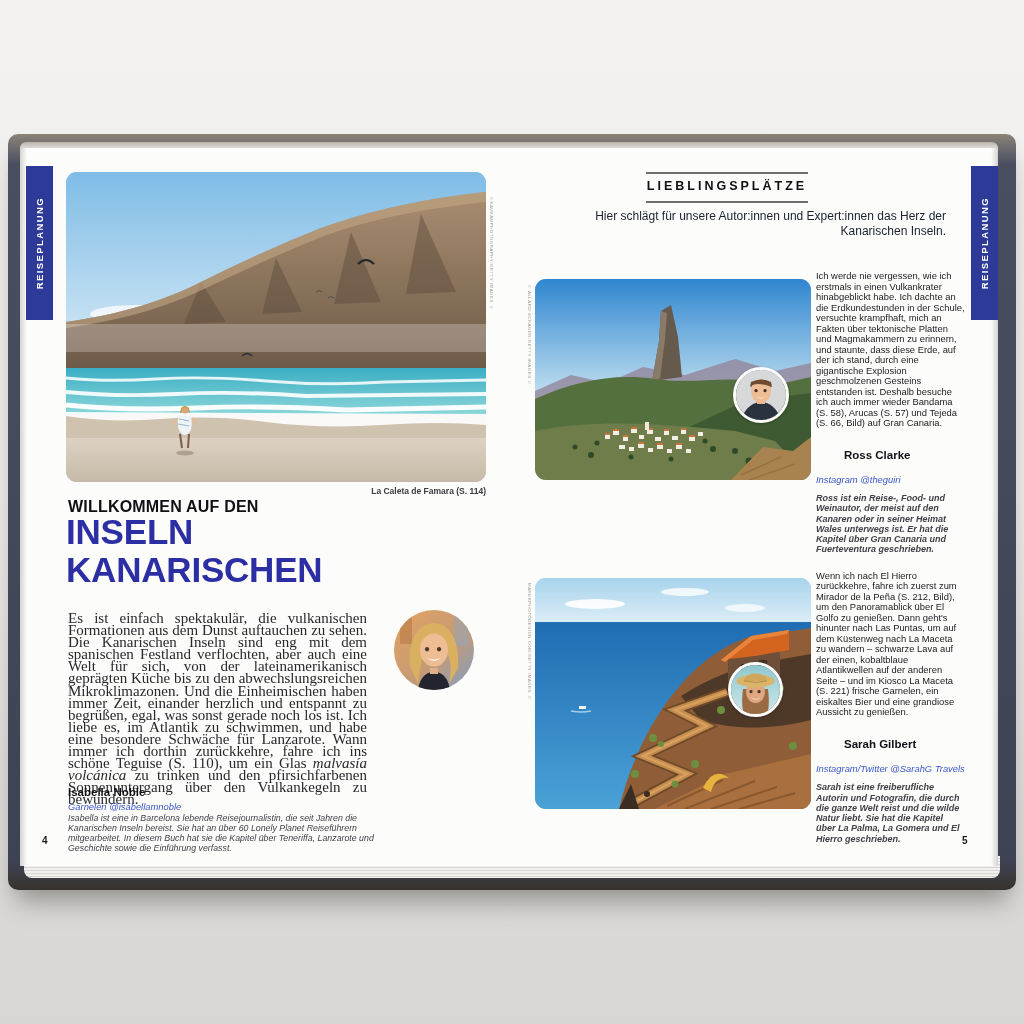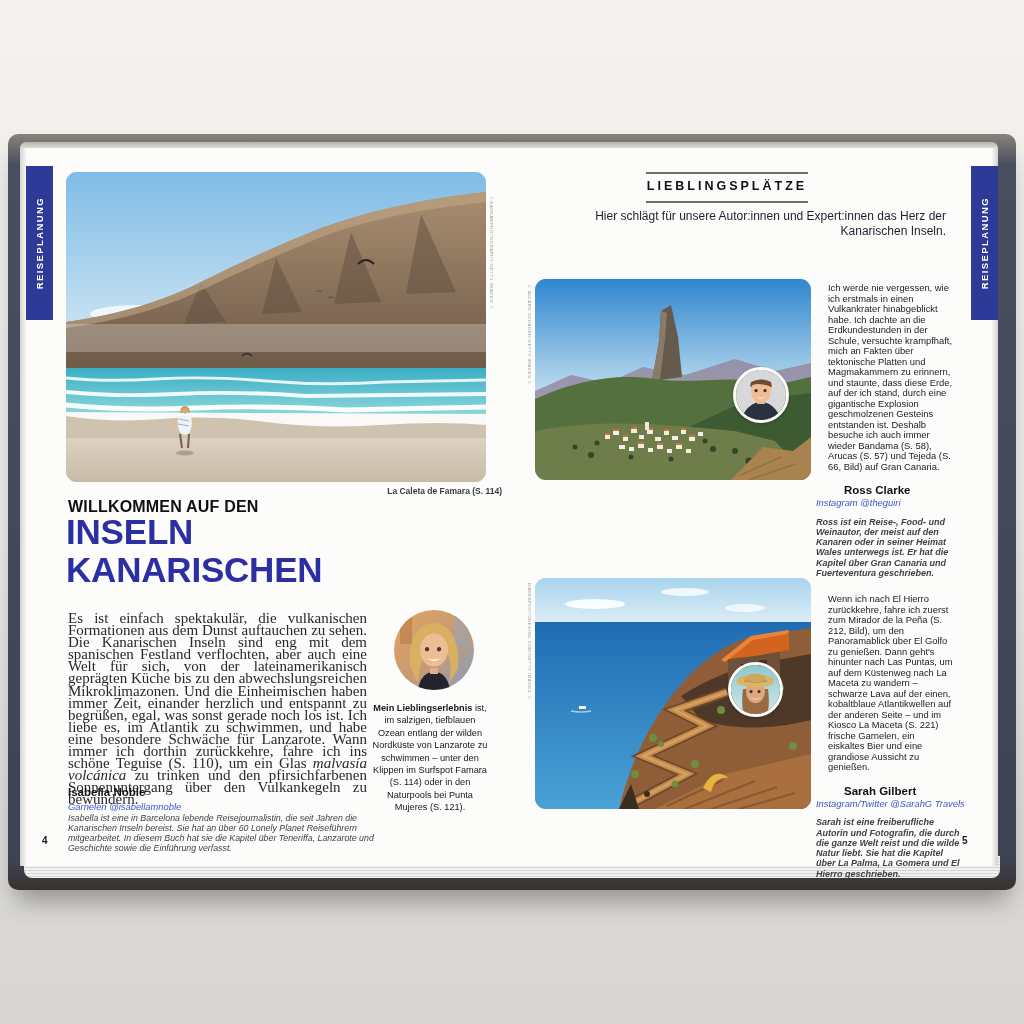--- a/index.html
+++ b/index.html
@@ -30,23 +30,23 @@
   .handle{font-size:9.4px;font-style:italic;color:#3a57c8;}
   .bio{font-size:8.8px;line-height:9.9px;font-style:italic;color:#404046;}
   .caption{font-size:8.5px;font-weight:bold;color:#3b3b3f;}
   .pagenum{font-size:10px;font-weight:bold;color:#1a1a1e;}
   .credit-v{writing-mode:vertical-rl;font-size:4.4px;letter-spacing:.5px;color:#9a9a98;white-space:nowrap;}
   .fav{font-size:9.2px;line-height:12.4px;color:#17171b;text-align:center;}
   .fav b{font-weight:bold;}
   .lp-header{font-size:12.5px;font-weight:bold;letter-spacing:3px;color:#101014;text-align:center;}
   .rule{height:1.5px;background:#6e6e6c;}
   .subtitle{font-size:12px;line-height:15px;font-weight:500;color:#1b2130;text-align:right;}
-  .rcol p{margin:12px;font-size:9.4px;line-height:10.5px;color:#1b1b1f;}
-  .rcol .author-name{margin-top:9px;padding-left:28px;}
-  .rcol .handle{display:block;margin-top:2px;line-height:10.5px;}
+  .rcol p{margin:0;font-size:9.4px;line-height:10.5px;color:#1b1b1f;}
+  .rcol .author-name{margin-top:20px;padding-left:28px;}
+  .rcol .handle{display:block;margin-top:14px;line-height:10.5px;}
   .rcol .bio{display:block;margin-top:8px;font-size:9px;line-height:10.3px;font-weight:bold;}
   .rcol .second{margin-top:16px;}
   .photo{border-radius:11px;overflow:hidden;background:#9ec7dd;}
   .photo svg{display:block;}
   .portrait{border-radius:50%;overflow:hidden;}
   .ring{border:3px solid #fbfbfa;box-shadow:0 1px 3px rgba(0,0,0,.25);}
 </style>
 </head>
 <body>
 
@@ -109,21 +109,21 @@
         <path d="M116,276 L114,262 M122,276 L123,262" stroke="#7d5c49" stroke-width="2"></path>
         <path d="M112,244 C111,256 113,262 119,263 C125,262 127,255 125,244 Z" fill="#eef3f7"></path>
         <path d="M113,247 l10,2 M112,252 l11,2" stroke="#7fa6c8" stroke-width="1" opacity=".8"></path>
         <circle cx="119" cy="238" r="3.6" fill="#d9a57c"></circle>
         <path d="M115,236 q4,-4 8,0 l1,5 -2,-1 0,-3 q-3,-2 -6,0 l0,4 -2,0 Z" fill="#c99c55"></path>
         <path d="M112,246 q-4,4 -5,8 M126,246 q4,3 5,7" stroke="#e6b88f" stroke-width="1.6" fill="none"></path>
       </g>
     </svg>
   </div>
   <div class="abs credit-v" style="left:489px;top:196px;height:150px;">©KAVRAMPHOTOGRAPHY/GETTY IMAGES ©</div>
-  <div class="abs caption" style="left:252px;top:486px;width:250px;text-align:right;">La Caleta de Famara (S. 114)</div>
+  <div class="abs caption" style="left:236px;top:486px;width:250px;text-align:right;">La Caleta de Famara (S. 114)</div>
 
   <div class="abs kicker" style="left:68px;top:498px;">WILLKOMMEN AUF DEN</div>
   <div class="abs bigtitle" style="left:66px;top:513px;">
     <div>INSELN</div>
     <div>KANARISCHEN</div>
   </div>
 
   <div class="abs serif-intro" style="left:68px;top:612px;width:299px;"><span>Es ist einfach spektakulär, die vulkanischen Formationen aus dem Dunst auftauchen zu sehen. Die Kanarischen Inseln sind eng mit dem spanischen Festland verflochten, aber auch eine Welt für sich, von der lateinamerikanisch geprägten Küche bis zu den abwechslungsreichen Mikroklimazonen. Und die Einheimischen haben immer Zeit, einander herzlich und entspannt zu begrüßen, egal, was sonst gerade noch los ist. Ich liebe es, im Atlantik zu schwimmen, und habe eine besondere Schwäche für Lanzarote. Wann immer ich dorthin zurückkehre, fahre ich ins schöne Teguise (S. 110), um ein Glas </span><i>malvasía volcánica</i><span> zu trinken und den pfirsichfarbenen Sonnenuntergang über den Vulkankegeln zu bewundern.</span></div>
 
   <div class="abs author-name" style="left:68px;top:786px;">Isabella Noble</div>
@@ -144,21 +144,20 @@
       <rect x="6" y="8" width="12" height="26" fill="#b5773f" opacity=".55"></rect>
       <rect x="60" y="6" width="14" height="30" fill="#8fa7bf" opacity=".5"></rect>
       <path d="M40,13 C22,14 14,32 16,56 L24,74 C26,58 27,48 33,40 C39,50 47,50 53,43 C58,52 57,62 55,74 L64,58 C66,34 58,14 40,13 Z" fill="#d9b061"></path>
       <ellipse cx="40" cy="40" rx="14" ry="16.5" fill="#eebd93"></ellipse>
       <path d="M33,37 a2.2,2.2 0 1,0 .1,0 M45,37 a2.2,2.2 0 1,0 .1,0" fill="#4a3a30"></path>
       <path d="M33,48 q7,6 14,0 q-7,3 -14,0" fill="#fff"></path>
       <path d="M24,80 C26,66 33,62 40,62 C47,62 54,66 56,80 Z" fill="#23242e"></path>
       <path d="M36,58 L36,64 L44,64 L44,58 Z" fill="#e2b088"></path>
     </svg>
   </div>
-  <div class="abs fav" style="left:370px;top:702px;width:120px;"><b>Mein Lieblingserlebnis</b><span> ist, im salzigen, tiefblauen Ozean entlang der wilden Nordküste von Lanzarote zu schwimmen – unter den Klippen im Surfspot Famara (S. 114) oder in den Naturpools bei Punta Mujeres (S. 121).</span></div>
 
   <div class="abs rule" style="left:646px;top:172px;width:162px;"></div>
   <div class="abs lp-header" style="left:560px;top:179px;width:334px;">LIEBLINGSPLÄTZE</div>
   <div class="abs rule" style="left:646px;top:201px;width:162px;"></div>
   <div class="abs subtitle" style="left:558px;top:209px;width:388px;">Hier schlägt für unsere Autor:innen und Expert:innen das Herz der Kanarischen Inseln.</div>
 
   <div class="abs photo" style="left:535px;top:279px;width:276px;height:201px;">
     <svg width="276" height="201" viewBox="0 0 276 201">
       <defs>
         <linearGradient id="tsky" x1="0" y1="0" x2="0" y2="1">

